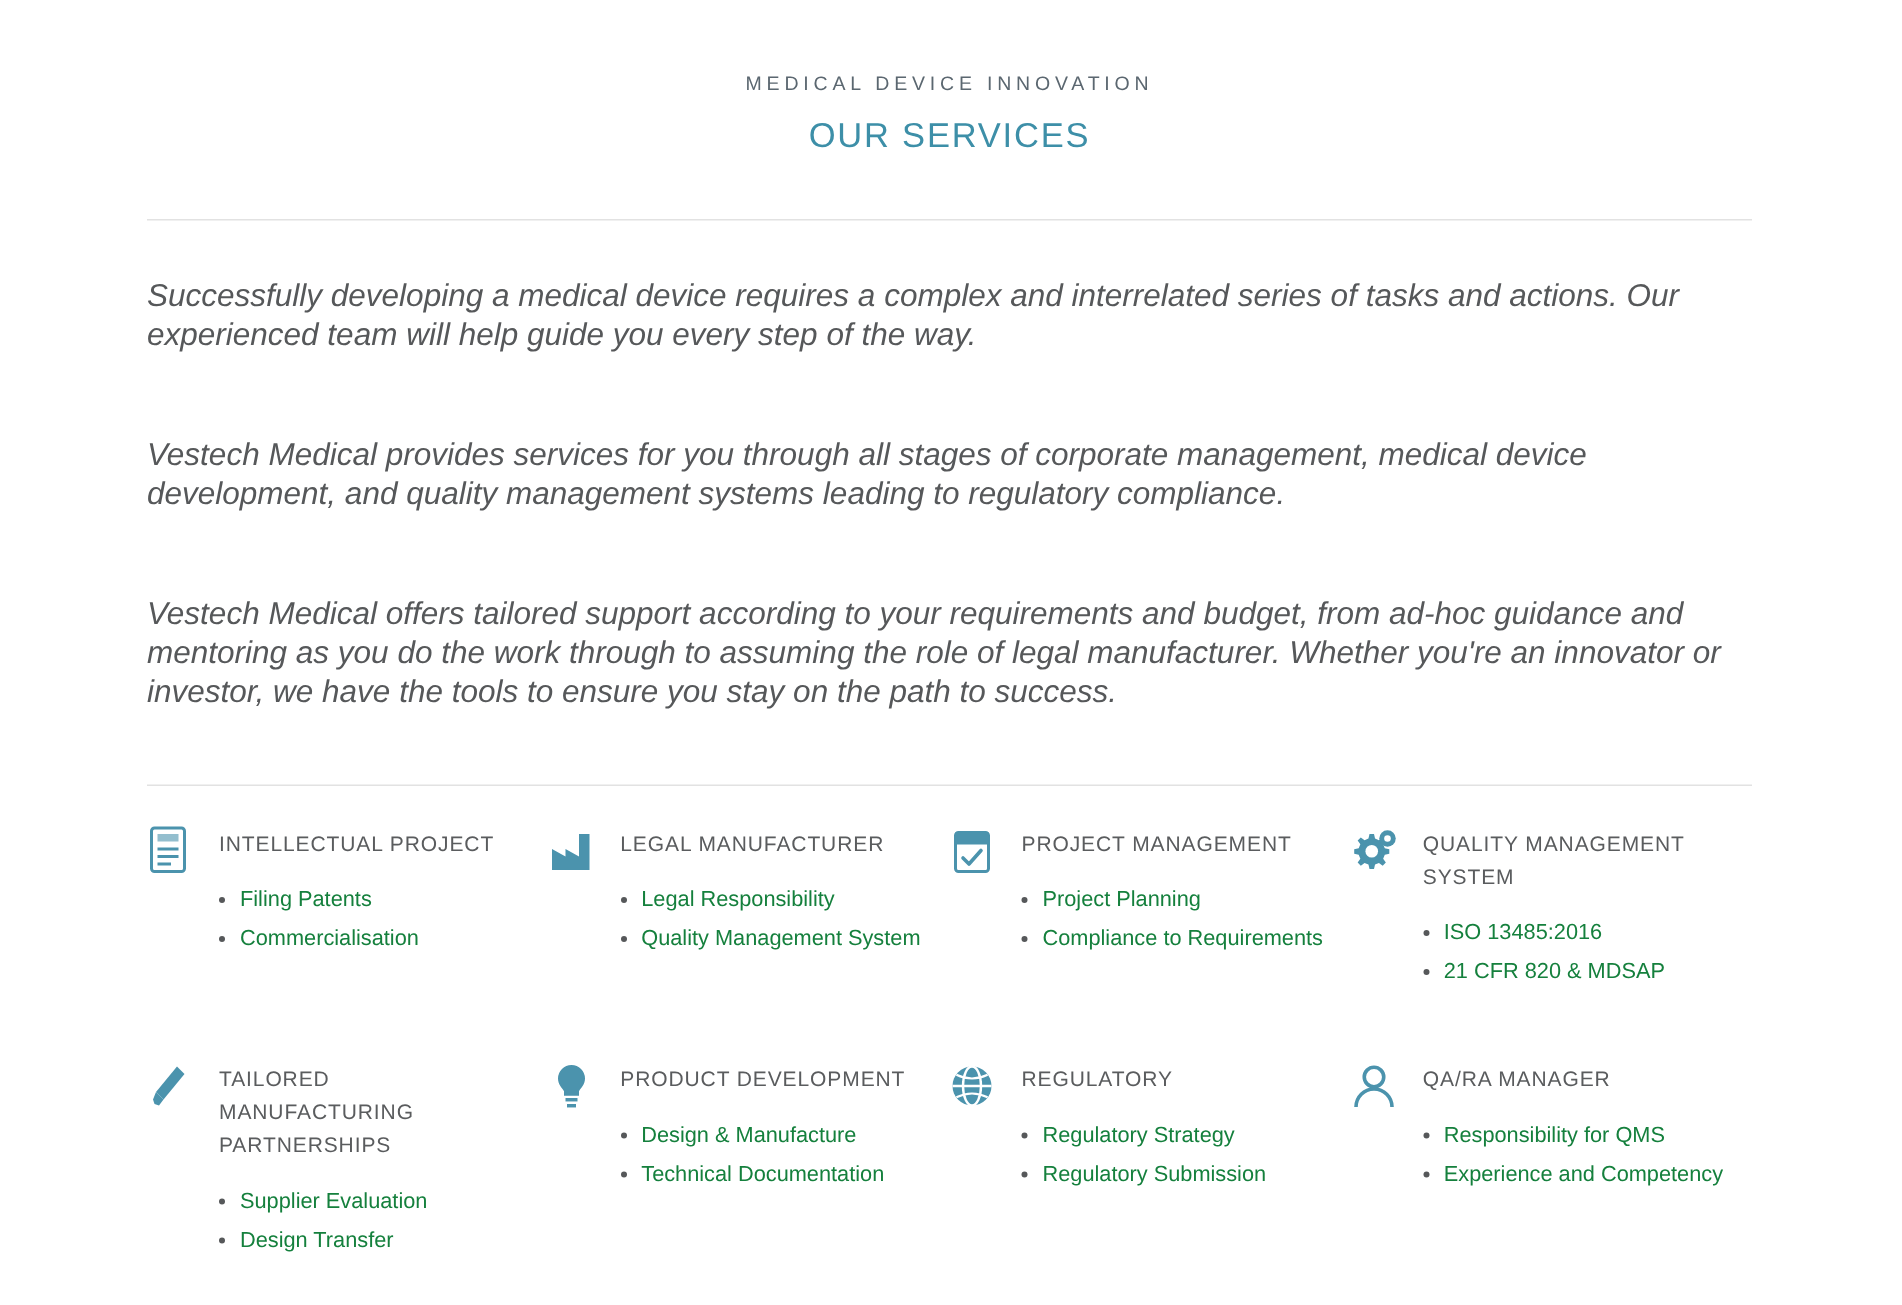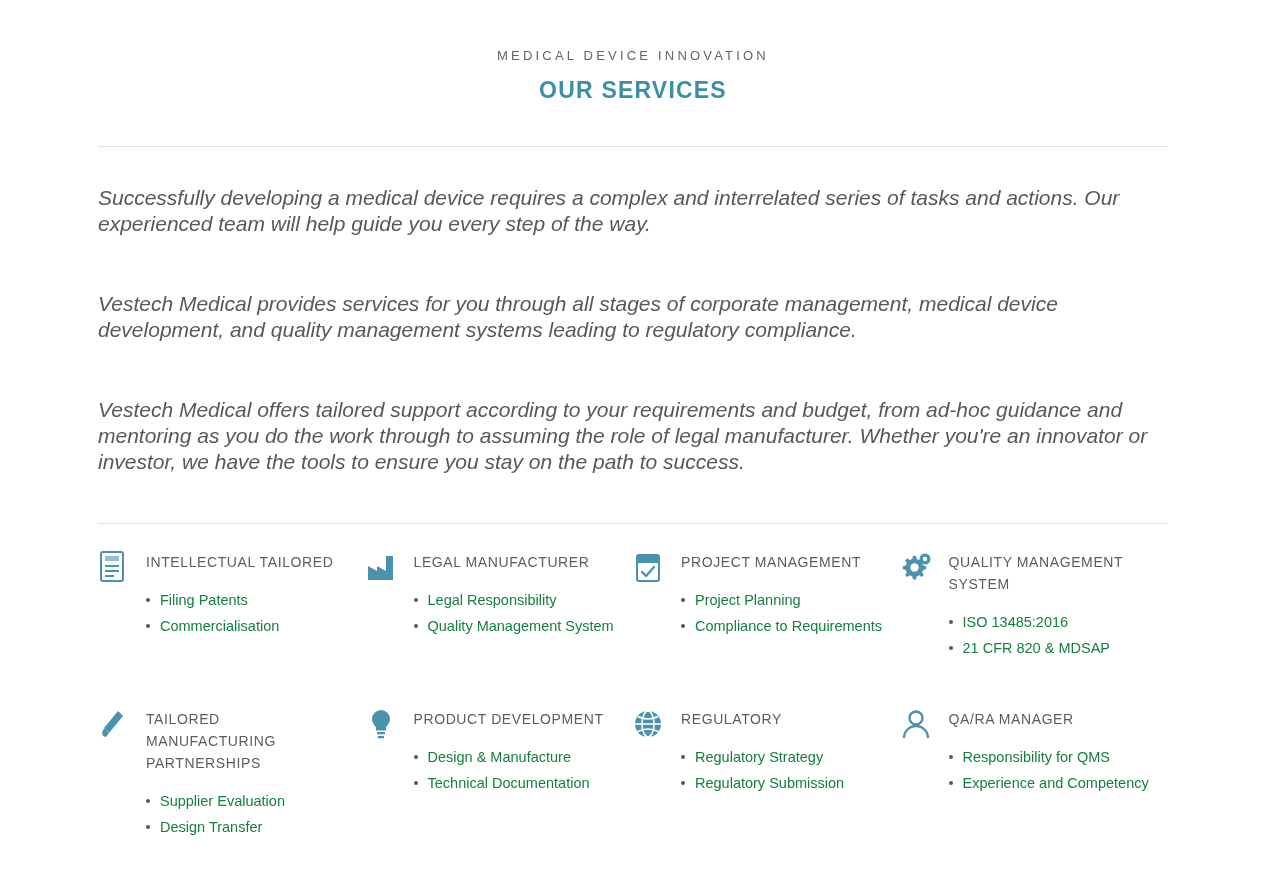--- a/index.html
+++ b/index.html
@@ -33,21 +33,21 @@
     color: #5b6770;
     margin-top: 36px;
     font-weight: 400;
   }
   .title {
     text-align: center;
     font-size: 23px;
     letter-spacing: 1.2px;
     color: #3d8fa8;
     margin-top: 14px;
-    font-weight: 700;
+    font-weight: 400;
   }
   .divider {
     border-top: 1px solid #e2e2e2;
     margin-top: 42px;
   }
   .para {
     font-size: 21px;
     line-height: 26px;
     color: #56585a;
     margin-top: 34px;
@@ -141,21 +141,21 @@
         <div class="icon-wrap">
           <svg width="30" height="34" viewBox="0 0 30 34">
             <rect x="3" y="2" width="22" height="29" rx="2" fill="none" stroke="#4b93ad" stroke-width="2"></rect>
             <rect x="7" y="6" width="14" height="5" fill="#4b93ad" opacity="0.6"></rect>
             <rect x="7" y="15" width="14" height="2" fill="#4b93ad"></rect>
             <rect x="7" y="20" width="14" height="2" fill="#4b93ad"></rect>
             <rect x="7" y="25" width="9" height="2" fill="#4b93ad"></rect>
           </svg>
         </div>
         <div class="cell-body">
-          <div class="cell-title">INTELLECTUAL TAILORED</div>
+          <div class="cell-title">INTELLECTUAL PROJECT</div>
           <ul class="bullets">
             <li>Filing Patents</li>
             <li>Commercialisation</li>
           </ul>
         </div>
       </div>
 
       <div class="cell">
         <div class="icon-wrap">
           <svg width="30" height="34" viewBox="0 0 30 34">

